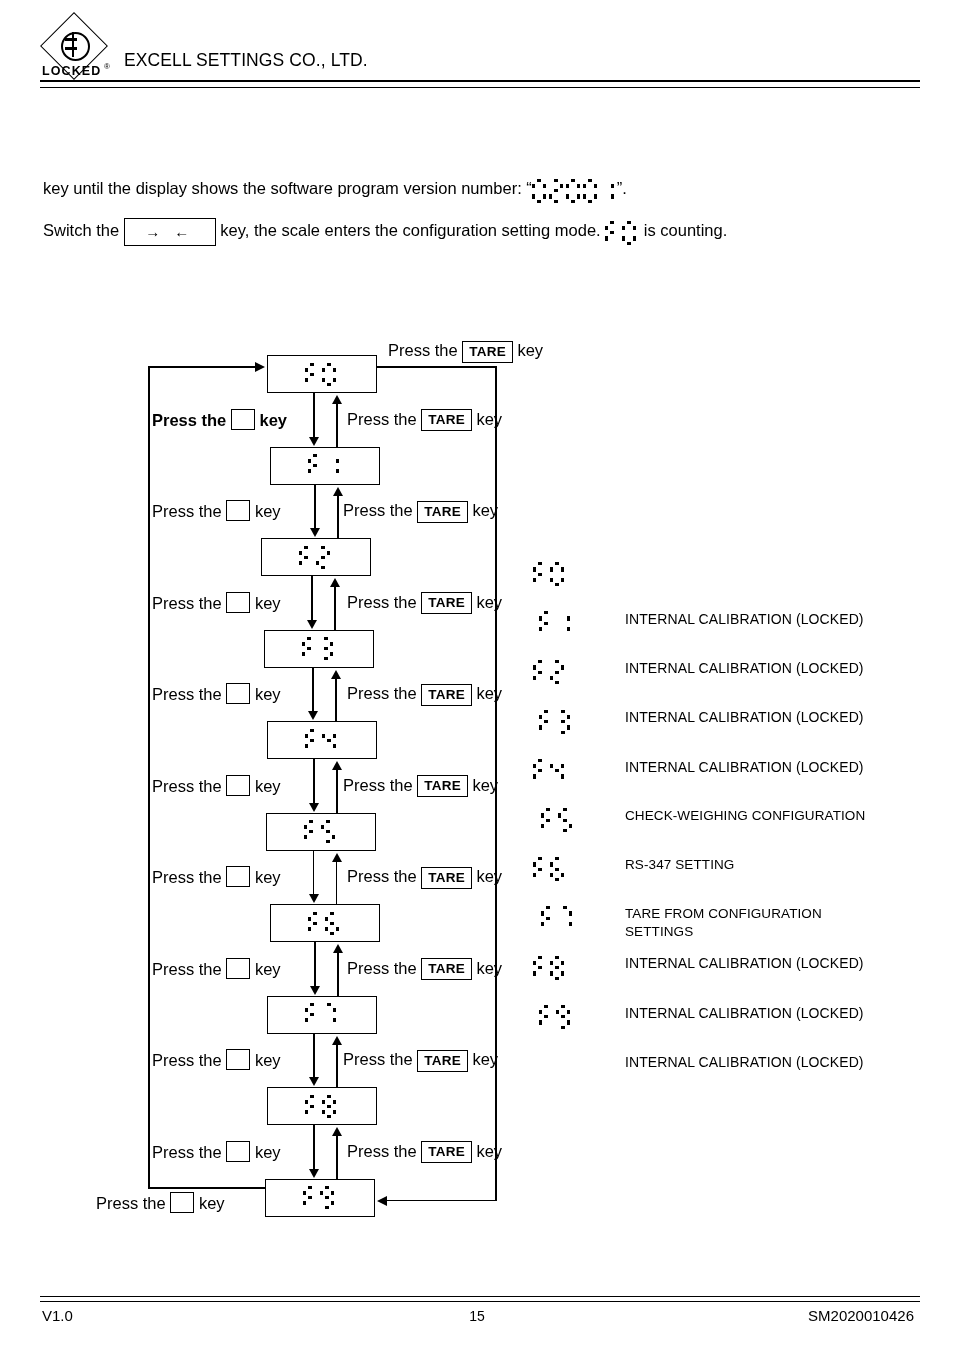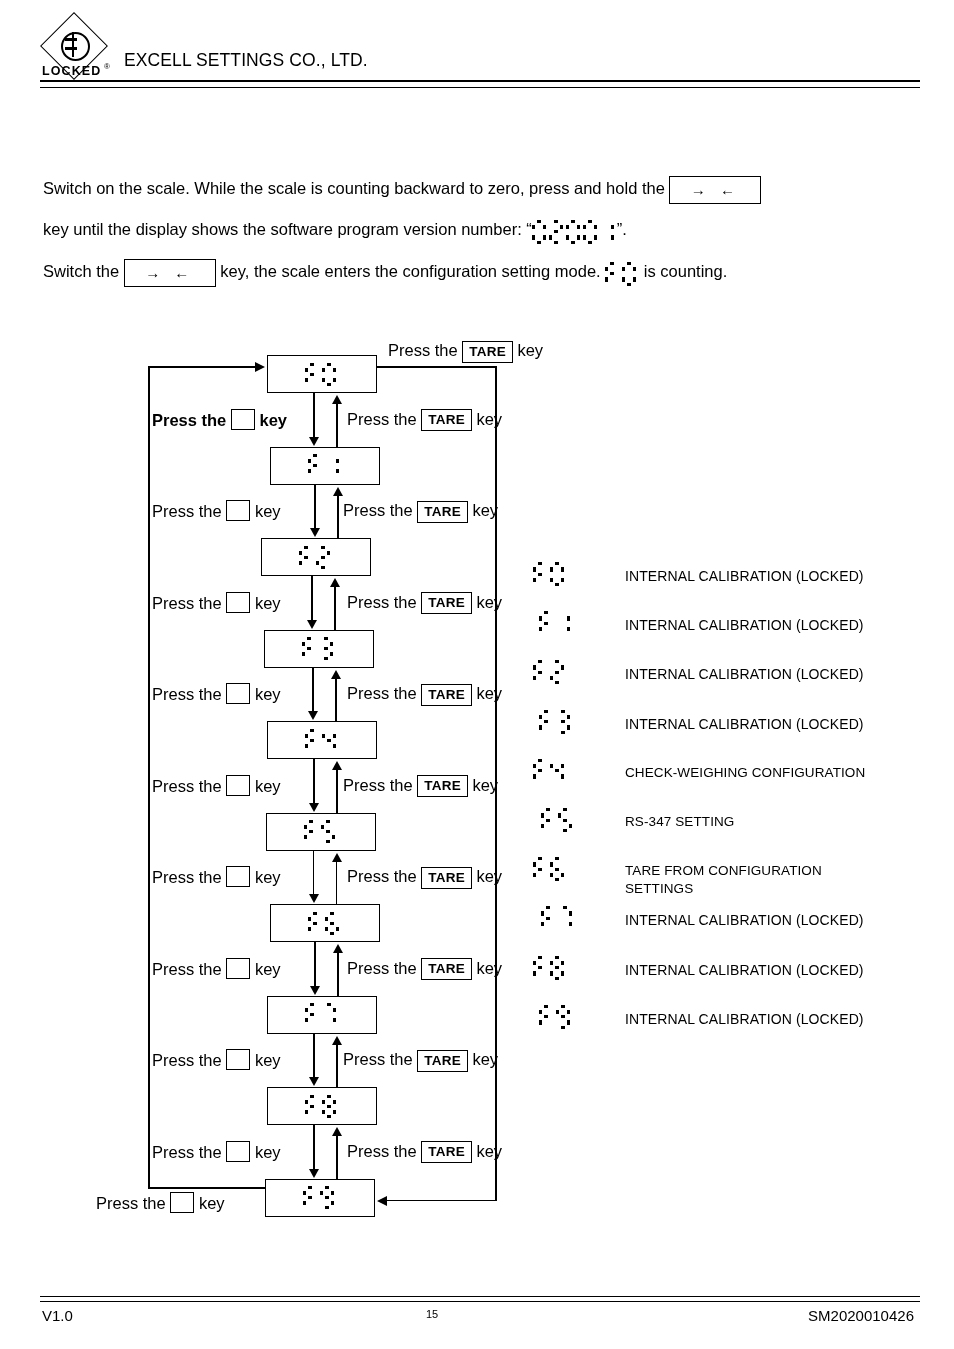--- a/index.html
+++ b/index.html
@@ -190,43 +190,44 @@
     border-bottom: 5px solid transparent;
     border-right: 10px solid #000;
   }
   .legend-code { position: absolute; }
   .legend-desc {
     position: absolute;
     font-size: 14px;
     line-height: 18px;
     white-space: pre-line;
     letter-spacing: 0.1px;
+    margin-top: 43px;
   }
   .legend-desc.bold { font-weight: normal; font-size: 13.5px; }
 
   
   .footer-rule {
     position: absolute;
     left: 40px; top: 1296px;
     width: 880px;
     height: 4px;
     border-top: 1.8px solid #000;
     border-bottom: 1.4px solid #000;
   }
   .footer-left {
     position: absolute;
     left: 42px; top: 1307px;
     font-size: 15px;
   }
   .footer-center {
     position: absolute;
     left: 0; top: 1308px;
-    width: 864px;
+    width: 954px;
     text-align: center;
-    font-size: 11px;
+    font-size: 14px;
   }
   .footer-right {
     position: absolute;
     right: 40px; top: 1307px;
     font-size: 15px;
   }
 </style>
 </head>
 <body>
 
@@ -240,24 +241,20 @@
       <div class="logo-bar logo-e2"></div>
       <div class="logo-bar logo-v"></div>
       <div class="logo-text">LOCKED</div>
       <div class="logo-reg">®</div>
     </div>
     <div class="company-name">EXCELL SETTINGS CO., LTD.</div>
   </div>
   <div class="hrule-double"></div>
 
   <div class="intro">
-    <div class="intro-line">
-      <span>Switch on the scale.   While the scale is counting backward to zero, press and hold the</span>
-      <span class="keybox arrows">→ ←</span>
-    </div>
     <div class="intro-line">
       <span>key until the display shows the software program version number: “</span><span class="seg-group" id="seg-version"><span class="seg" style="width: 14px; height: 24px;"><i style="left: 5px; top: 0px; width: 4px; height: 3px;"></i><i style="left: 11px; top: 5px; width: 3px; height: 4.5px;"></i><i style="left: 11px; top: 15.5px; width: 3px; height: 4.5px;"></i><i style="left: 5px; top: 21px; width: 4px; height: 3px;"></i><i style="left: 0px; top: 15.5px; width: 3px; height: 4.5px;"></i><i style="left: 0px; top: 5px; width: 3px; height: 4.5px;"></i></span><span class="seg" style="width: 14px; height: 24px;"><i style="left: 5px; top: 0px; width: 4px; height: 3px;"></i><i style="left: 11px; top: 5px; width: 3px; height: 4.5px;"></i><i style="left: 5px; top: 10.5px; width: 4px; height: 3px;"></i><i style="left: 0px; top: 15.5px; width: 3px; height: 4.5px;"></i><i style="left: 5px; top: 21px; width: 4px; height: 3px;"></i></span><span class="seg" style="width: 14px; height: 24px;"><i style="left: 5px; top: 0px; width: 4px; height: 3px;"></i><i style="left: 11px; top: 5px; width: 3px; height: 4.5px;"></i><i style="left: 11px; top: 15.5px; width: 3px; height: 4.5px;"></i><i style="left: 5px; top: 21px; width: 4px; height: 3px;"></i><i style="left: 0px; top: 15.5px; width: 3px; height: 4.5px;"></i><i style="left: 0px; top: 5px; width: 3px; height: 4.5px;"></i></span><span class="seg" style="width: 14px; height: 24px;"><i style="left: 5px; top: 0px; width: 4px; height: 3px;"></i><i style="left: 11px; top: 5px; width: 3px; height: 4.5px;"></i><i style="left: 11px; top: 15.5px; width: 3px; height: 4.5px;"></i><i style="left: 5px; top: 21px; width: 4px; height: 3px;"></i><i style="left: 0px; top: 15.5px; width: 3px; height: 4.5px;"></i><i style="left: 0px; top: 5px; width: 3px; height: 4.5px;"></i></span><span class="seg" style="width: 14px; height: 24px;"><i style="left: 11px; top: 5px; width: 3px; height: 4.5px;"></i><i style="left: 11px; top: 15.5px; width: 3px; height: 4.5px;"></i></span></span><span>”.</span>
     </div>
     <div class="intro-line">
       <span>Switch the</span>
       <span class="keybox arrows">→ ←</span>
       <span>key, the scale enters the configuration setting mode.</span>
       <span class="seg-group" id="seg-f0-inline"><span class="seg" style="width: 14px; height: 24px;"><i style="left: 5px; top: 0px; width: 4px; height: 3px;"></i><i style="left: 0px; top: 5px; width: 3px; height: 4.5px;"></i><i style="left: 5px; top: 10.5px; width: 4px; height: 3px;"></i><i style="left: 0px; top: 15.5px; width: 3px; height: 4.5px;"></i></span><span class="seg" style="width: 14px; height: 24px;"><i style="left: 5px; top: 0px; width: 4px; height: 3px;"></i><i style="left: 11px; top: 5px; width: 3px; height: 4.5px;"></i><i style="left: 11px; top: 15.5px; width: 3px; height: 4.5px;"></i><i style="left: 5px; top: 21px; width: 4px; height: 3px;"></i><i style="left: 0px; top: 15.5px; width: 3px; height: 4.5px;"></i><i style="left: 0px; top: 5px; width: 3px; height: 4.5px;"></i></span></span>
       <span>is counting.</span>
     </div>

